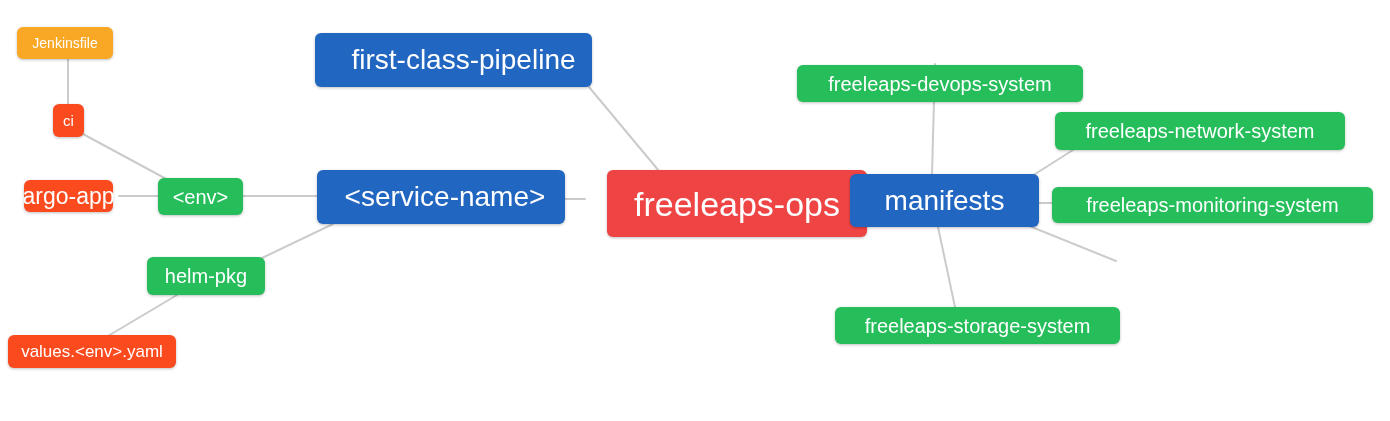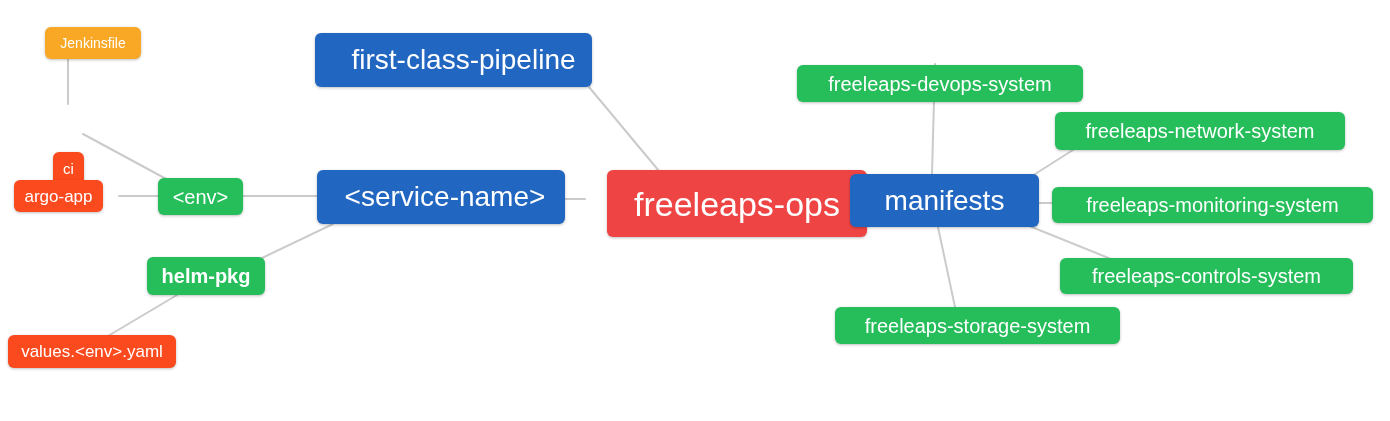--- a/index.html
+++ b/index.html
@@ -51,43 +51,42 @@
     <line x1="565" y1="199" x2="585" y2="199"></line>
     <line x1="589" y1="87" x2="659" y2="171"></line>
     <line x1="843" y1="201" x2="852" y2="201"></line>
     <line x1="935" y1="64" x2="932" y2="174"></line>
     <line x1="1013" y1="188" x2="1073" y2="150"></line>
     <line x1="1013" y1="203" x2="1052" y2="203"></line>
     <line x1="1012" y1="219" x2="1116" y2="261"></line>
     <line x1="938" y1="227" x2="955" y2="307"></line>
   </svg>
 
-  <div class="node" style="left: 17px; top: 27px; width: 96px; height: 32px; font-size: 14px; background: rgb(249, 168, 38); margin-left: 28px;">Jenkinsfile</div>
+  <div class="node" style="left: 17px; top: 27px; width: 96px; height: 32px; font-size: 14px; background: rgb(249, 168, 38);">Jenkinsfile</div>
 
-  <div class="node" style="left: 53px; top: 104px; width: 31px; height: 33px; font-size: 15px; background: rgb(251, 74, 29); margin-top: 48px;">ci</div>
+  <div class="node" style="left: 53px; top: 104px; width: 31px; height: 33px; font-size: 15px; background: rgb(251, 74, 29);">ci</div>
 
-  <div class="node" style="left: 14px; top: 180px; width: 89px; height: 32px; font-size: 17px; background: rgb(251, 74, 29);">argo-app</div>
+  <div class="node" style="left: 24px; top: 180px; width: 89px; height: 32px; font-size: 23px; background: rgb(251, 74, 29);">argo-app</div>
 
   <div class="node" style="left: 158px; top: 178px; width: 85px; height: 37px; font-size: 20px; background: rgb(37, 190, 91);">&lt;env&gt;</div>
 
-  <div class="node" style="left: 147px; top: 257px; width: 118px; height: 38px; font-size: 20px; background: rgb(37, 190, 91); font-weight: bold;">helm-pkg</div>
+  <div class="node" style="left: 147px; top: 257px; width: 118px; height: 38px; font-size: 20px; background: rgb(37, 190, 91);">helm-pkg</div>
 
   <div class="node" style="left: 8px; top: 335px; width: 168px; height: 33px; font-size: 17px; background: rgb(251, 74, 29);">values.&lt;env&gt;.yaml</div>
 
   <div class="node" style="left: 315px; top: 33px; width: 277px; height: 54px; font-size: 28px; background: rgb(33, 102, 192); padding-left: 20px;">first-class-pipeline</div>
 
   <div class="node" style="left: 317px; top: 170px; width: 248px; height: 54px; font-size: 28px; background: rgb(33, 102, 192); padding-left: 8px;">&lt;service-name&gt;</div>
 
   <div class="node" style="left: 607px; top: 170px; width: 260px; height: 67px; font-size: 34px; background: #ef4444;">freeleaps-ops</div>
 
   <div class="node" style="left: 850px; top: 174px; width: 189px; height: 53px; font-size: 28px; background: rgb(33, 102, 192);">manifests</div>
 
   <div class="node" style="left: 797px; top: 27px; width: 286px; height: 37px; font-size: 20px; background: rgb(37, 190, 91); margin-top: 38px;">freeleaps-devops-system</div>
 
   <div class="node" style="left: 1052px; top: 187px; width: 321px; height: 36px; font-size: 20px; background: rgb(37, 190, 91);">freeleaps-monitoring-system</div>
 
   <div class="node" style="left: 1055px; top: 112px; width: 290px; height: 38px; font-size: 20px; background: rgb(37, 190, 91);">freeleaps-network-system</div>
 
-  <div class="node" style="left: 1060px; top: 258px; width: 293px; height: 36px; font-size: 20px; background: rgb(37, 190, 91);">freeleaps-controls-system</div>
 
   <div class="node" style="left: 815px; top: 307px; width: 285px; height: 37px; font-size: 20px; background: rgb(37, 190, 91); margin-left: 20px;">freeleaps-storage-system</div>
 
 </div>
 
 </body></html>

